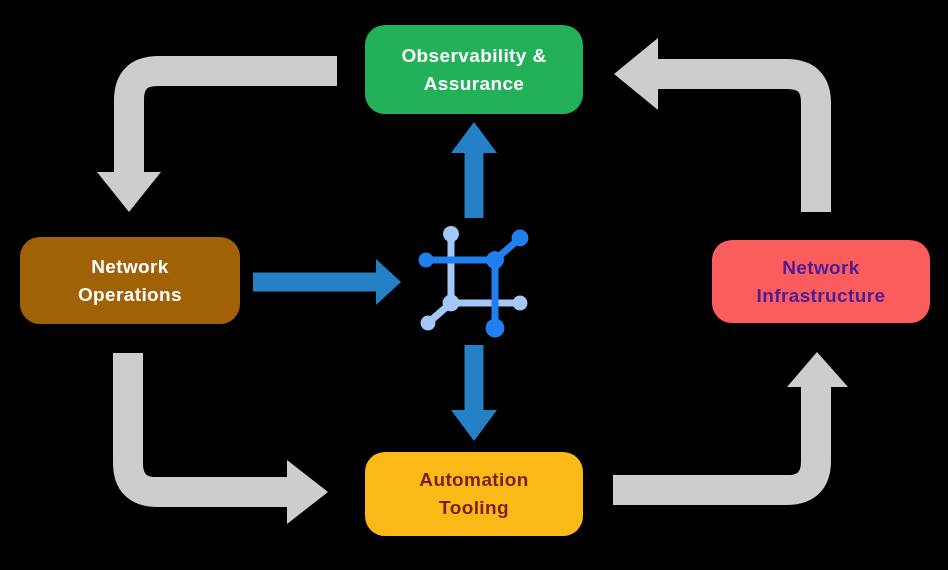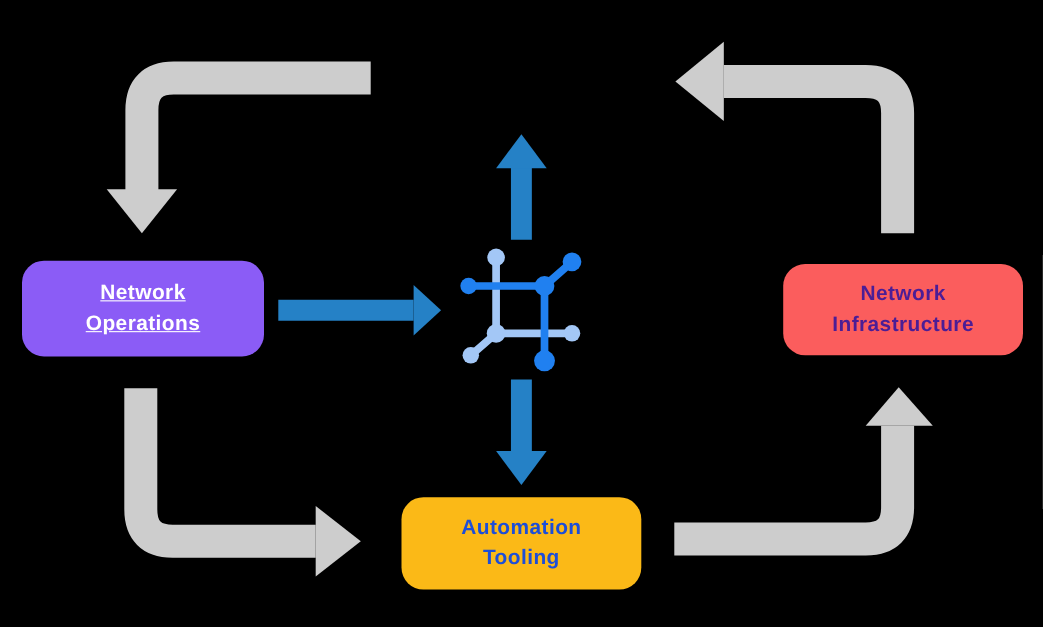--- a/index.html
+++ b/index.html
@@ -85,26 +85,29 @@
       </g>
       <g style="fill: rgb(32, 128, 240);">
         <circle cx="426" cy="260" r="7.5"></circle>
         <circle cx="495" cy="260" r="9"></circle>
         <circle cx="520" cy="238" r="8.5"></circle>
         <circle cx="495" cy="328" r="9.5"></circle>
       </g>
     </g>
   </svg>
 
+  <div class="node n-obs" style="background: rgb(34, 177, 88); color: rgb(255, 255, 255);">
+    <span>Observability &amp; Assurance</span>
+  </div>
 
-  <div class="node n-ops" style="background: #8b5cf6; color: rgb(255, 255, 255); text-decoration: underline;">
+  <div class="node n-ops" style="background: #a16207; color: rgb(255, 255, 255);">
     <span>Network Operations</span>
   </div>
 
   <div class="node n-inf" style="background: rgb(251, 93, 93); color: #4c1d95;">
     <span>Network Infrastructure</span>
   </div>
 
-  <div class="node n-aut" style="background: rgb(251, 185, 23); color: #1d4ed8;">
+  <div class="node n-aut" style="background: rgb(251, 185, 23); color: #7f1d1d;">
     <span>Automation Tooling</span>
   </div>
 
 </div>
 
 </body></html>

